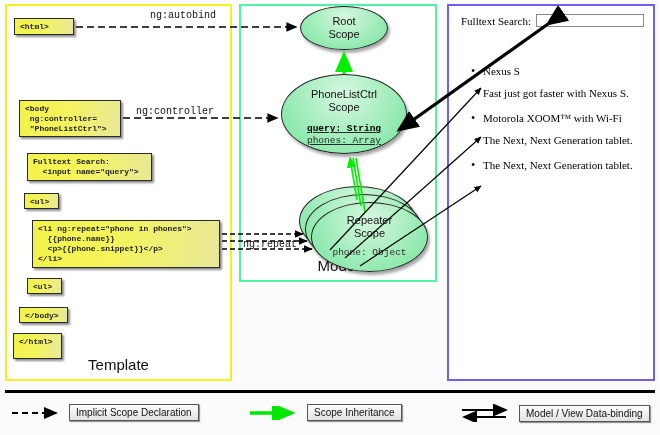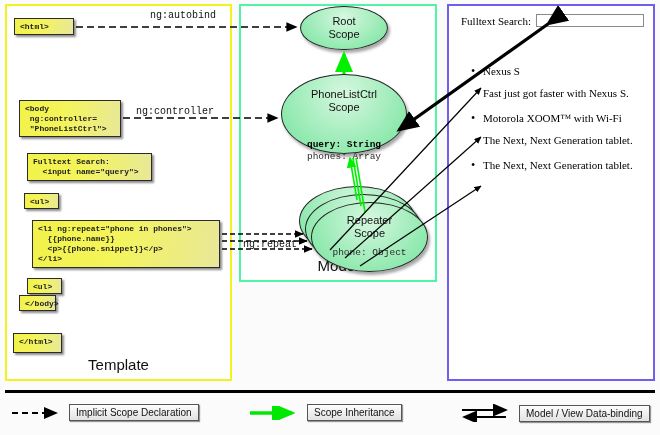--- a/index.html
+++ b/index.html
@@ -192,33 +192,33 @@
 
   <div class="code-box" style="left:24px;top:193px;width:35px;height:16px;">&lt;ul&gt;</div>
 
   <div class="code-box" style="left:32px;top:220px;width:188px;height:48px;">&lt;li ng:repeat="phone in phones"&gt;
   {{phone.name}}
   &lt;p&gt;{{phone.snippet}}&lt;/p&gt;
 &lt;/li&gt;</div>
 
   <div class="code-box" style="left:27px;top:278px;width:35px;height:16px;">&lt;ul&gt;</div>
 
-  <div class="code-box" style="left:19px;top:295px;width:37px;height:16px;">&lt;/body&gt;</div>
-
-  <div class="code-box" style="left:13px;top:333px;width:49px;height:20px;">&lt;/html&gt;</div>
+  <div class="code-box" style="left:19px;top:307px;width:49px;height:16px;">&lt;/body&gt;</div>
+
+  <div class="code-box" style="left:13px;top:333px;width:49px;height:26px;">&lt;/html&gt;</div>
 
   <div class="scope" style="left:300px;top:6px;width:88px;height:44px;">
     <div class="title" style="margin-top:8px;">Root</div>
     <div class="title">Scope</div>
   </div>
 
   <div class="scope" style="left:281px;top:74px;width:126px;height:80px;">
     <div class="title" style="margin-top:13px;">PhoneListCtrl</div>
     <div class="title">Scope</div>
-    <div class="props" style="margin-top:25px;">
+    <div class="props" style="margin-top:9px;text-decoration:underline;">
       <div class="bold">query: String</div>
       <div>phones: Array</div>
     </div>
   </div>
 
   <div class="scope" style="left:299px;top:186px;width:117px;height:70px;"></div>
   <div class="scope" style="left:305px;top:194px;width:117px;height:70px;"></div>
   <div class="scope" style="left:311px;top:202px;width:117px;height:70px;">
     <div class="title" style="margin-top:11px;">Repeater</div>
     <div class="title">Scope</div>

